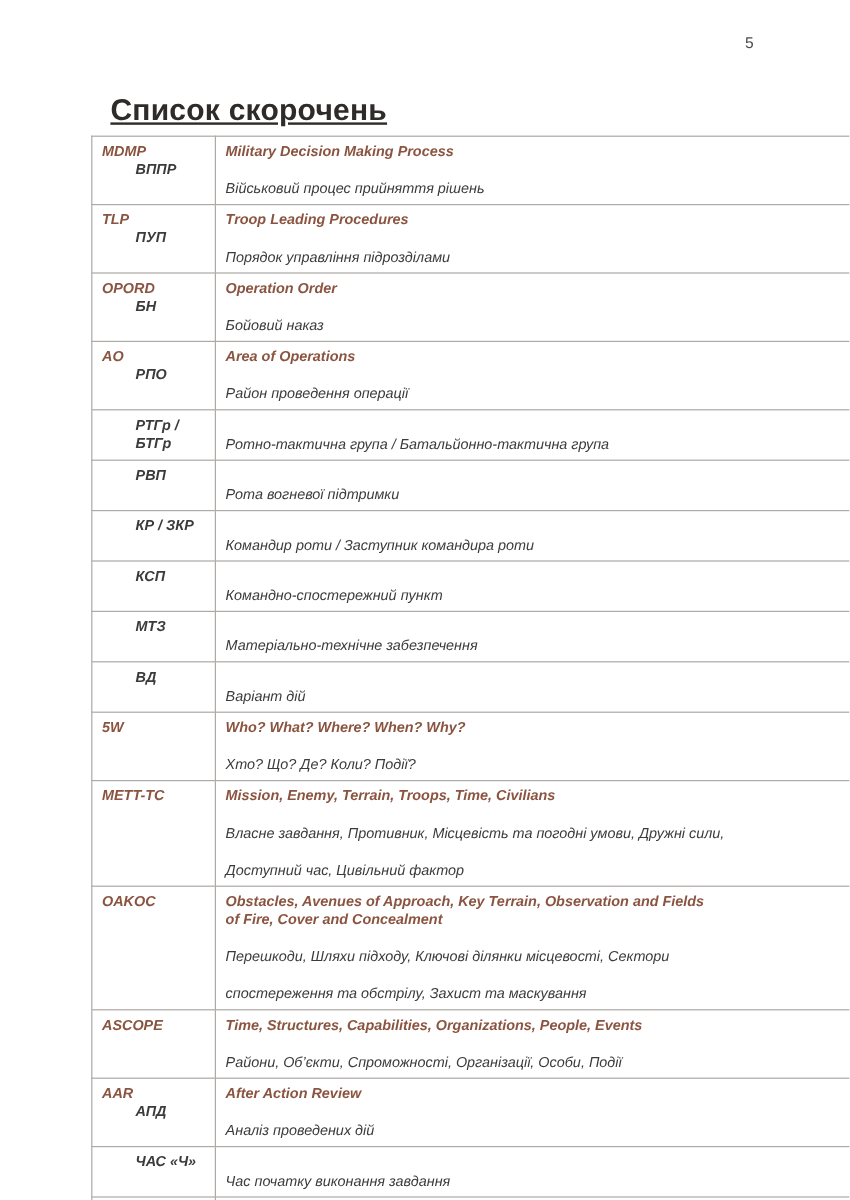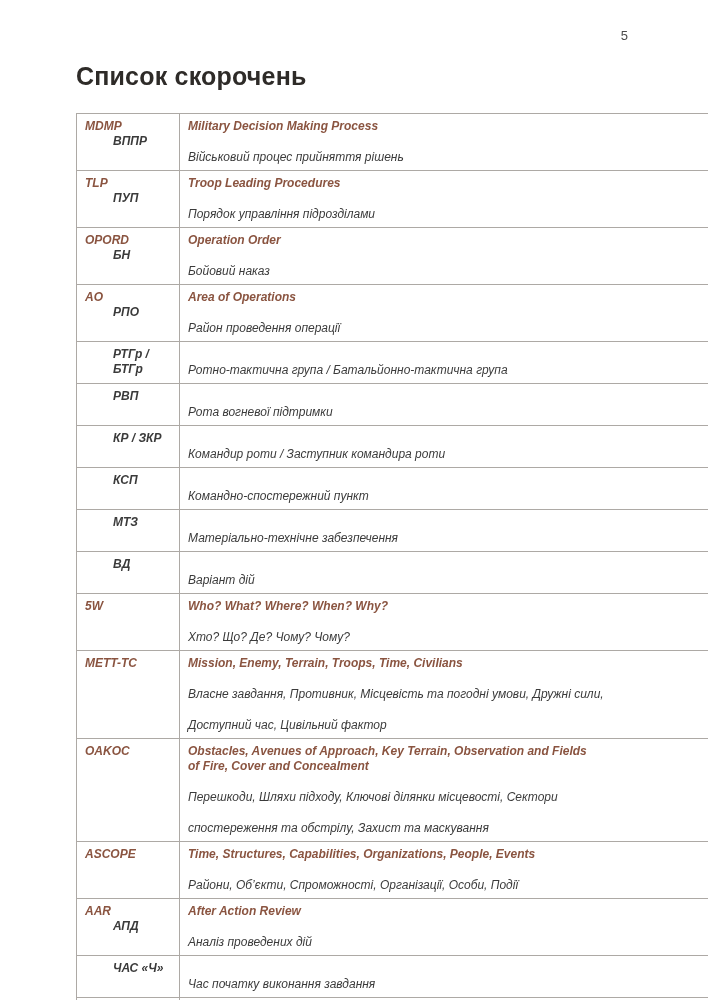--- a/index.html
+++ b/index.html
@@ -24,25 +24,26 @@
     position: absolute;
     top: 28px;
     right: 80px;
     font-size: 13px;
     color: var(--pagenum);
   }
   .title {
     position: absolute;
     top: 62px;
     left: 76px;
-    margin: 0;
+    margin: 16px;
     font-size: 25px;
     font-weight: 700;
     color: var(--heading);
     letter-spacing: 0.2px;
+    text-decoration: underline;
   }
   .abbr-table {
     position: absolute;
     top: 113px;
     left: 76px;
     width: 635px;
     border-collapse: collapse;
     table-layout: fixed;
     font-style: italic;
   }
@@ -155,21 +156,21 @@
           <td class="col-def">
             <div class="def-line ua">Варіант дій</div>
           </td>
         </tr>
         <tr>
           <td class="col-abbr">
             <div class="abbr-line en">5W</div>
           </td>
           <td class="col-def">
             <div class="def-line en">Who? What? Where? When? Why?</div>
-            <div class="def-line ua">Хто? Що? Де? Чому? Чому?</div>
+            <div class="def-line ua">Хто? Що? Де? Коли? Події?</div>
           </td>
         </tr>
         <tr>
           <td class="col-abbr">
             <div class="abbr-line en">METT-TC</div>
           </td>
           <td class="col-def">
             <div class="def-line en">Mission, Enemy, Terrain, Troops, Time, Civilians</div>
             <div class="def-line ua">Власне завдання, Противник, Місцевість та погодні умови, Дружні сили,</div>
             <div class="def-line ua">Доступний час, Цивільний фактор</div>

